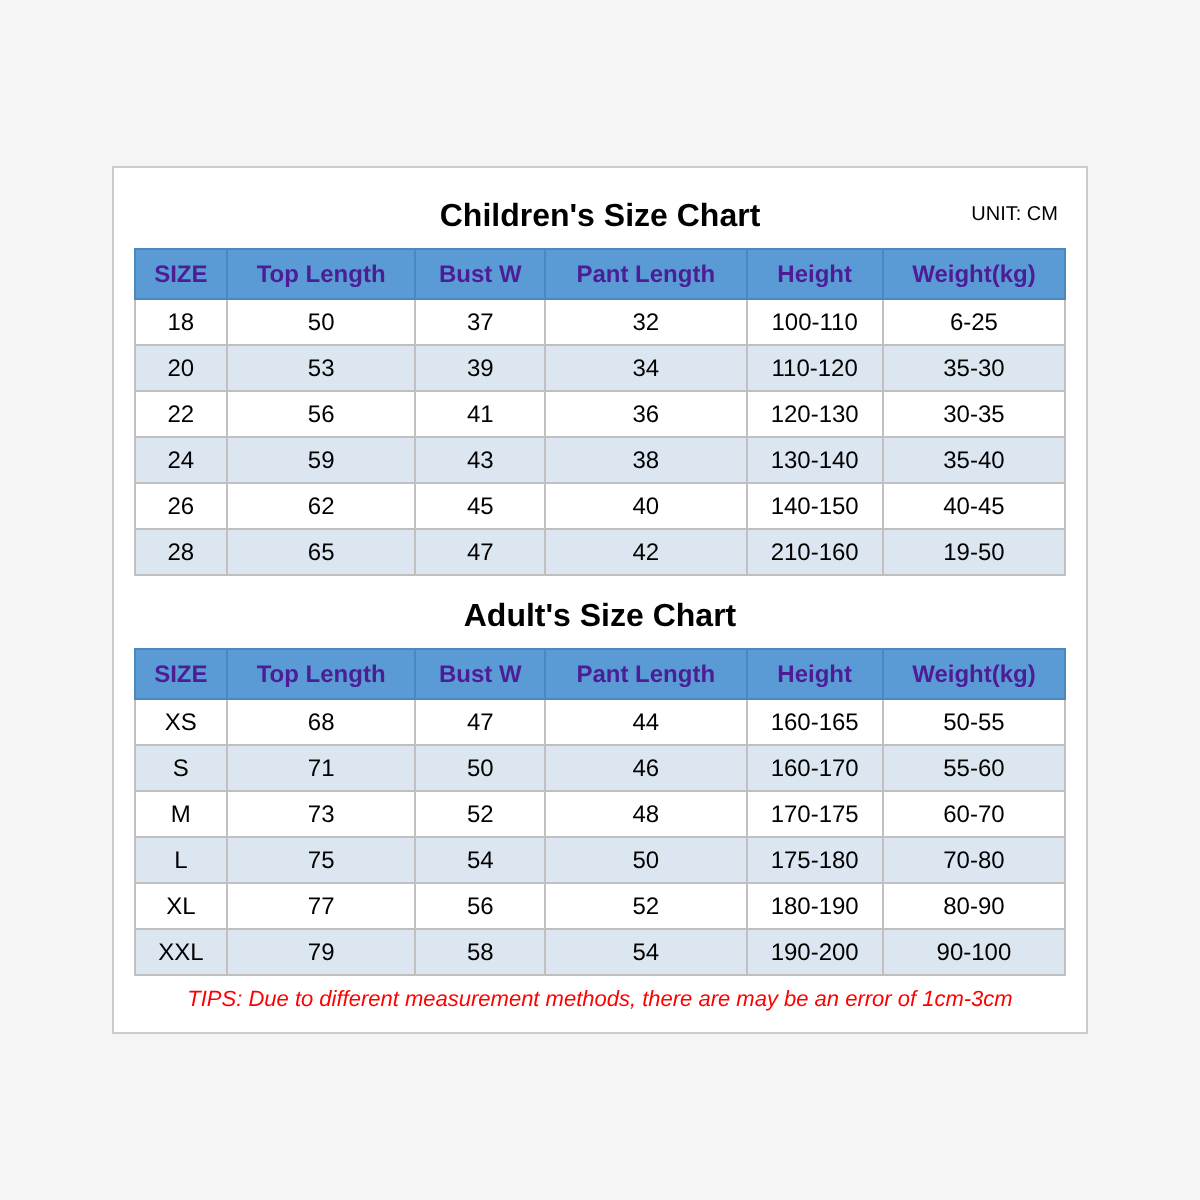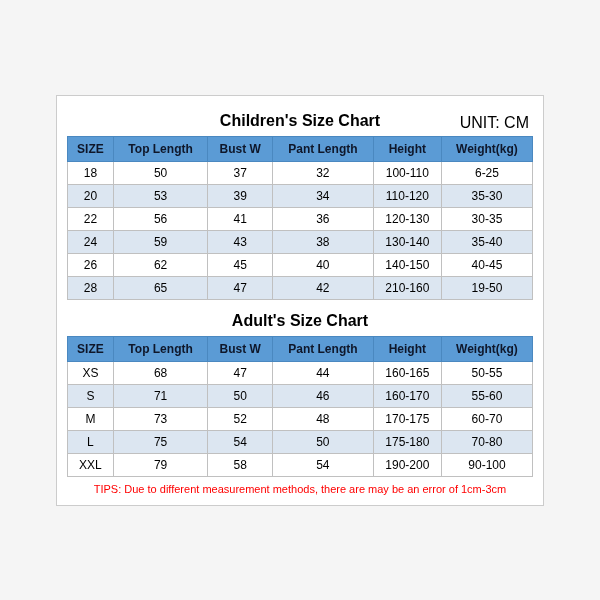--- a/index.html
+++ b/index.html
@@ -23,49 +23,50 @@
       text-align: center;
       font-size: 16px;
       font-weight: bold;
       padding: 6px 0 2px 0;
       position: relative;
     }
     .unit-label {
       position: absolute;
       right: 4px;
       top: 8px;
-      font-size: 16px;
+      font-size: 10px;
       font-weight: normal;
     }
     table {
       width: 100%;
       border-collapse: collapse;
       margin-top: 4px;
     }
     th {
       background: #5b9bd5;
-      color: #0f172a;
+      color: #4c1d95;
       border: 1px solid #4a88c0;
       padding: 5px 4px;
       text-align: center;
       font-size: 12px;
     }
     td {
       border: 1px solid #c0c0c0;
       padding: 4px 4px;
       text-align: center;
       font-size: 12px;
     }
     tr:nth-child(odd) td { background: #fff; }
     tr:nth-child(even) td { background: #dce6f1; }
     .tips {
       text-align: center;
       color: #ff0000;
       font-size: 11px;
       margin-top: 6px;
+      font-style: italic;
     }
     .divider {
       height: 6px;
     }
   </style>
 </head>
 <body>
 
 <div class="container">
 
@@ -179,20 +180,28 @@
         </tr>
         <tr>
           <td>L</td>
           <td>75</td>
           <td>54</td>
           <td>50</td>
           <td>175-180</td>
           <td>70-80</td>
         </tr>
         <tr>
+          <td>XL</td>
+          <td>77</td>
+          <td>56</td>
+          <td>52</td>
+          <td>180-190</td>
+          <td>80-90</td>
+        </tr>
+        <tr>
           <td>XXL</td>
           <td>79</td>
           <td>58</td>
           <td>54</td>
           <td>190-200</td>
           <td>90-100</td>
         </tr>
       </tbody>
   </table>
 

